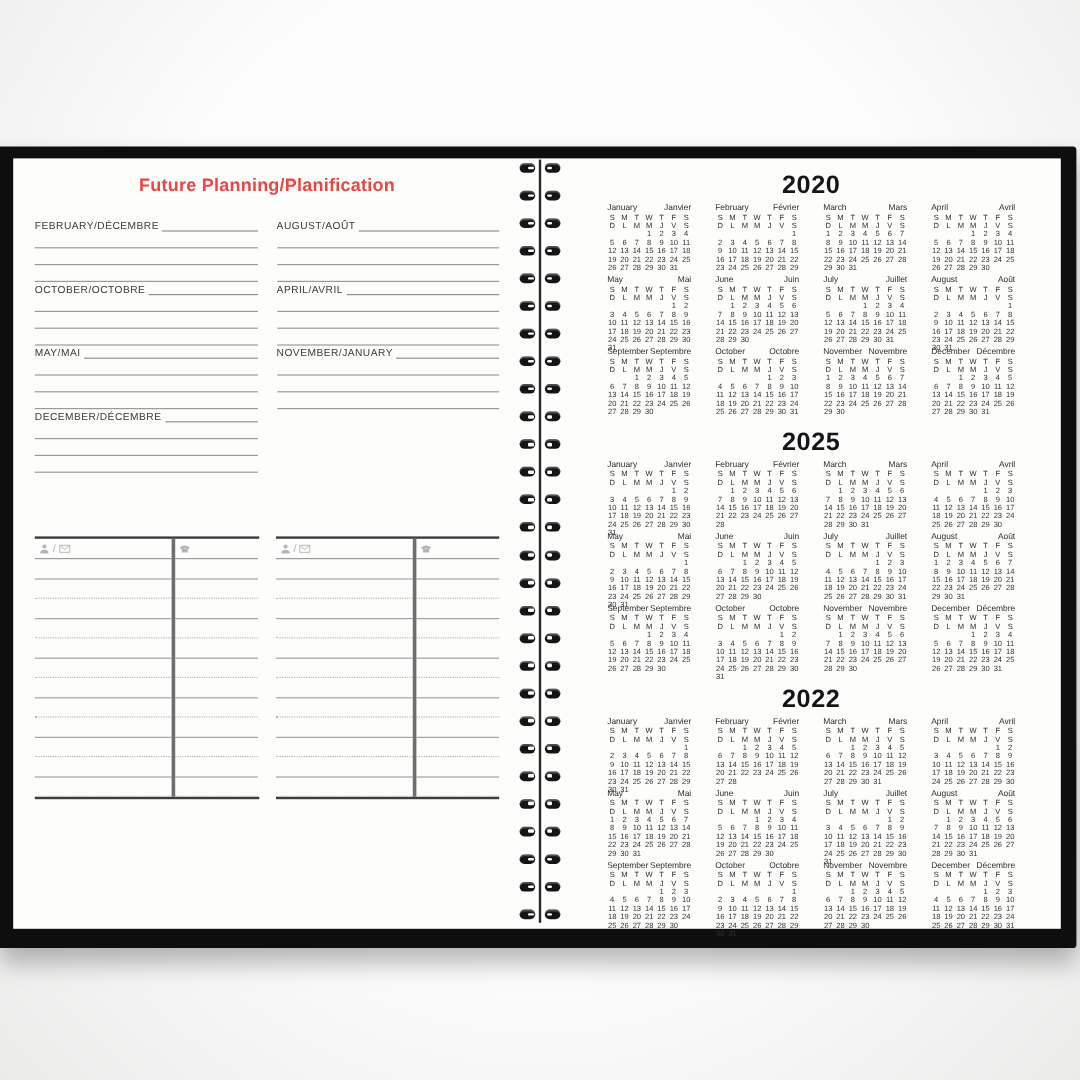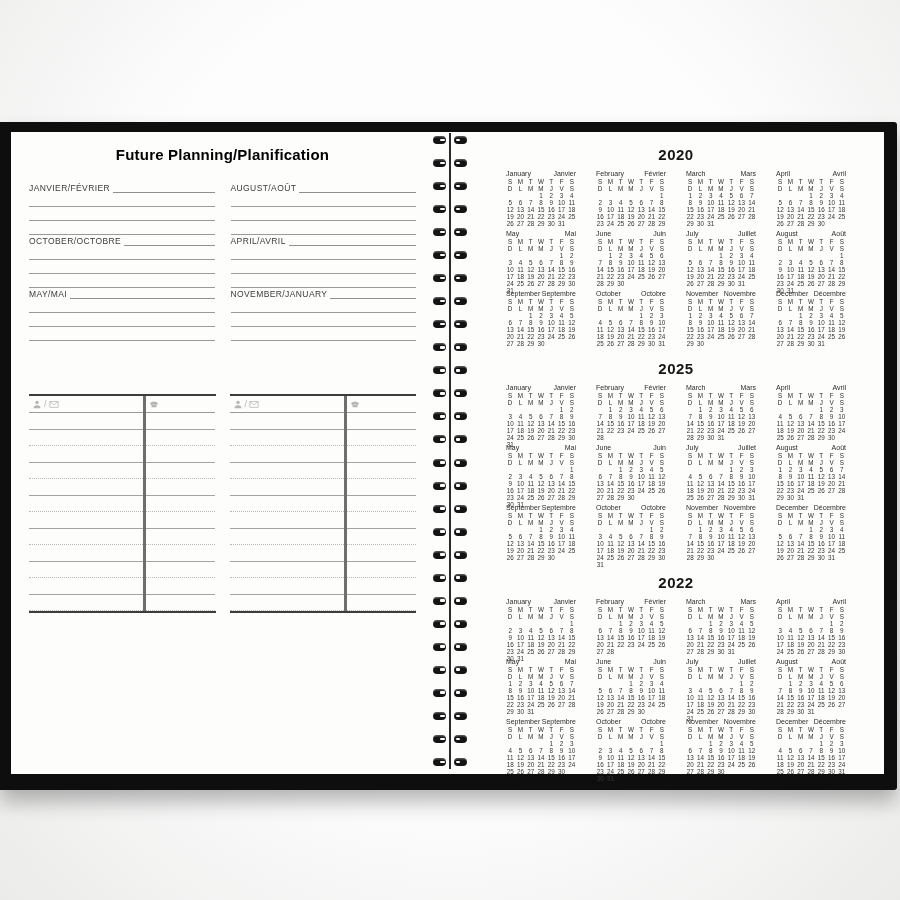--- a/index.html
+++ b/index.html
@@ -16,21 +16,21 @@
   .sheet{
     position:absolute;left:11px;top:132px;width:873px;height:642px;
     background:#fdfdfc;
   }
   
   .page-left{
     position:absolute;left:11px;top:132px;width:421px;height:642px;
     padding:14px 16px 0 18px;box-sizing:border-box;color:#2f2f2f;
   }
   .fp-title{
-    text-align:center;font-size:15px;font-weight:bold;color:#000000;
+    text-align:center;font-size:15px;font-weight:bold;color:#ef4444;
     letter-spacing:.2px;margin:0 0 16px 0;
   }
   .month-grid{
     display:grid;grid-template-columns:1fr 1fr;column-gap:16px;row-gap:0;
   }
   .month-block{height:53px;}
   .label-row{display:flex;align-items:flex-end;height:14px;}
   .month-label{
     font-size:8.5px;letter-spacing:.4px;color:#3a3a3a;white-space:nowrap;
   }
@@ -69,21 +69,21 @@
   }
   .coil-left::after{right:1.5px;}
   .coil-right::after{left:1.5px;}
   
   .page-right{
     position:absolute;left:468px;top:132px;width:416px;height:642px;
     padding:4px 37px 0 37px;box-sizing:border-box;color:#2c2c2c;
   }
   .year-section{margin-top:7px;}
   .year-title{
-    text-align:center;font-size:15px;font-weight:bold;color:#151515;
+    text-align:center;font-size:21px;font-weight:bold;color:#151515;
     letter-spacing:.5px;line-height:24px;margin:0 0 3px 0;
   }
   .year-grid{
     display:grid;grid-template-columns:repeat(4,72px);column-gap:18px;
     grid-auto-rows:60px;
   }
   .mini-cal{width:72px;}
   .mc-head{
     display:flex;justify-content:space-between;font-size:7px;line-height:8px;
     color:#2c2c2c;padding:0 1px;
@@ -98,21 +98,21 @@
 <body>
 
 <div class="cover"></div>
 <div class="sheet"></div>
 
 <div class="page-left">
   <div class="fp-title">Future Planning/Planification</div>
   <div class="month-grid" id="month-grid">
       <div class="month-block">
         <div class="label-row">
-          <span class="month-label">JANVIER/FÉVRIER</span>
+          <span class="month-label">FEBRUARY/DÉCEMBRE</span>
           <div class="label-line"></div>
         </div>
         <div class="write-line"></div>
         <div class="write-line"></div>
         <div class="write-line"></div>
       </div>
       <div class="month-block">
         <div class="label-row">
           <span class="month-label">AUGUST/AOÛT</span>
           <div class="label-line"></div>
@@ -150,20 +150,29 @@
       </div>
       <div class="month-block">
         <div class="label-row">
           <span class="month-label">NOVEMBER/JANUARY</span>
           <div class="label-line"></div>
         </div>
         <div class="write-line"></div>
         <div class="write-line"></div>
         <div class="write-line"></div>
       </div>
+      <div class="month-block">
+        <div class="label-row">
+          <span class="month-label">DECEMBER/DÉCEMBRE</span>
+          <div class="label-line"></div>
+        </div>
+        <div class="write-line"></div>
+        <div class="write-line"></div>
+        <div class="write-line"></div>
+      </div>
     </div>
   <div class="notes" id="notes">
       <div class="notes-group">
         <div class="notes-col">
           <div class="notes-header">
             <svg width="10" height="10" viewBox="0 0 12 10" class="mini-ic">
               <path fill="#b5b5b5" stroke="none" d="M6 1 a2.1 2.1 0 1 1 0 4.2 a2.1 2.1 0 1 1 0 -4.2 M1.8 10 a4.2 3.6 0 0 1 8.4 0 z"></path>
             </svg>
             <span>/</span>
             <svg width="10" height="10" viewBox="0 0 12 10" class="mini-ic">

